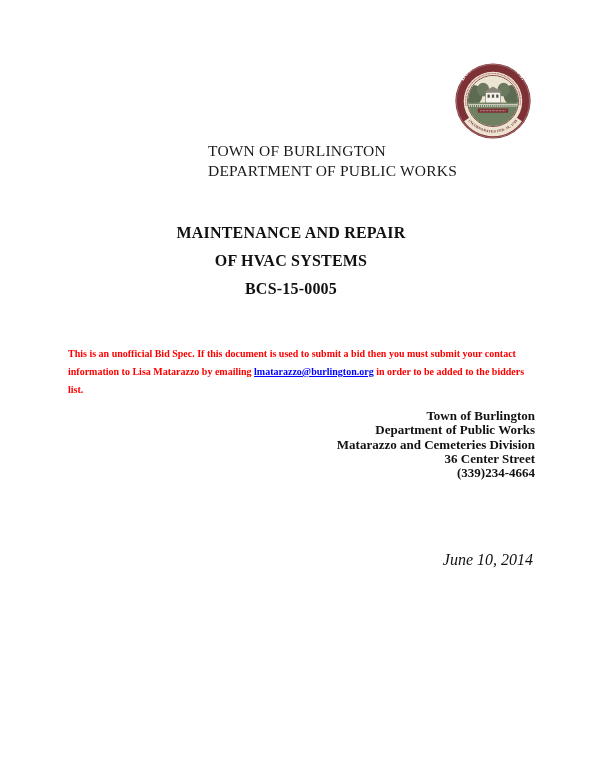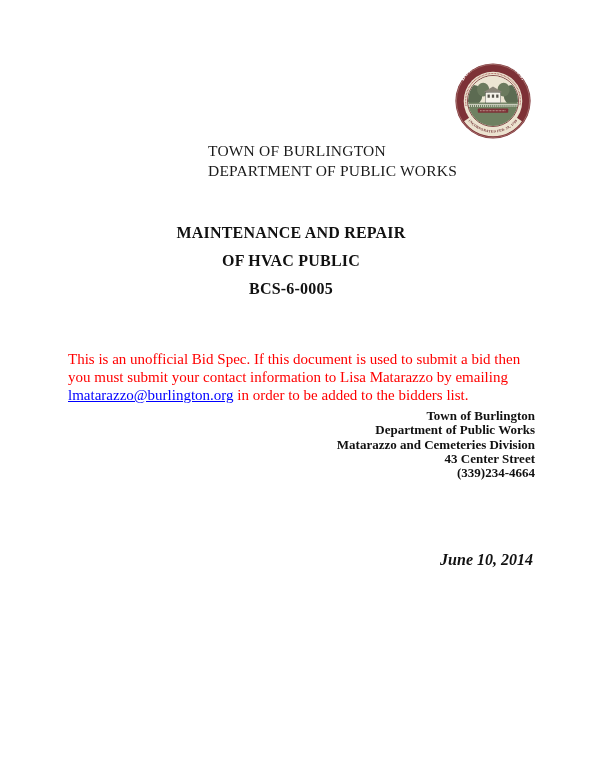--- a/index.html
+++ b/index.html
@@ -21,36 +21,36 @@
   }
 
   .title-block{
     position:absolute;left:0;top:219px;width:582px;
     text-align:center;font-size:16px;font-weight:bold;
     line-height:28px;color:#111111;letter-spacing:0.2px;
   }
 
   .notice{
     position:absolute;left:68px;top:335px;width:472px;
-    font-size:15px;font-weight:normal;line-height:18px;
+    font-size:10px;font-weight:bold;line-height:18px;
     color:#ff0000;
   }
   .email-link{
     color:#0000ff;text-decoration:underline;cursor:pointer;
   }
 
   .contact-block{
     position:absolute;right:65px;top:409px;
     text-align:right;font-size:13px;font-weight:bold;
     line-height:14.3px;color:#111111;
   }
 
   .doc-date{
     position:absolute;right:67px;top:551px;
-    font-size:16px;font-weight:bold;font-style:italic;
+    font-size:16px;font-weight:normal;font-style:italic;
     color:#111111;
   }
 </style>
 </head>
 <body>
 
 <div class="page">
 
   <svg class="seal" viewBox="0 0 100 100" xmlns="http://www.w3.org/2000/svg" aria-hidden="true">
     <circle cx="50" cy="50" r="49.5" fill="#7d3136"></circle>
@@ -98,29 +98,29 @@
     <circle cx="84.8" cy="70.5" r="1" fill="#7d3136"></circle>
   </svg>
 
   <div class="agency">
     <div>TOWN OF BURLINGTON</div>
     <div>DEPARTMENT OF PUBLIC WORKS</div>
   </div>
 
   <div class="title-block">
     <div>MAINTENANCE AND REPAIR</div>
-    <div>OF HVAC PUBLIC</div>
-    <div>BCS-6-0005</div>
+    <div>OF HVAC SYSTEMS</div>
+    <div>BCS-15-0005</div>
   </div>
 
   <p class="notice"><span>This is an unofficial Bid Spec. If this document is used to submit a bid then you must submit your contact information to Lisa Matarazzo by emailing </span><a class="email-link">lmatarazzo@burlington.org</a><span> in order to be added to the bidders list.</span></p>
 
   <div class="contact-block">
     <div>Town of Burlington</div>
     <div>Department of Public Works</div>
     <div>Matarazzo and Cemeteries Division</div>
-    <div>43 Center Street</div>
+    <div>36 Center Street</div>
     <div>(339)234-4664</div>
   </div>
 
   <div class="doc-date">June 10, 2014</div>
 
 </div>
 
 </body></html>

